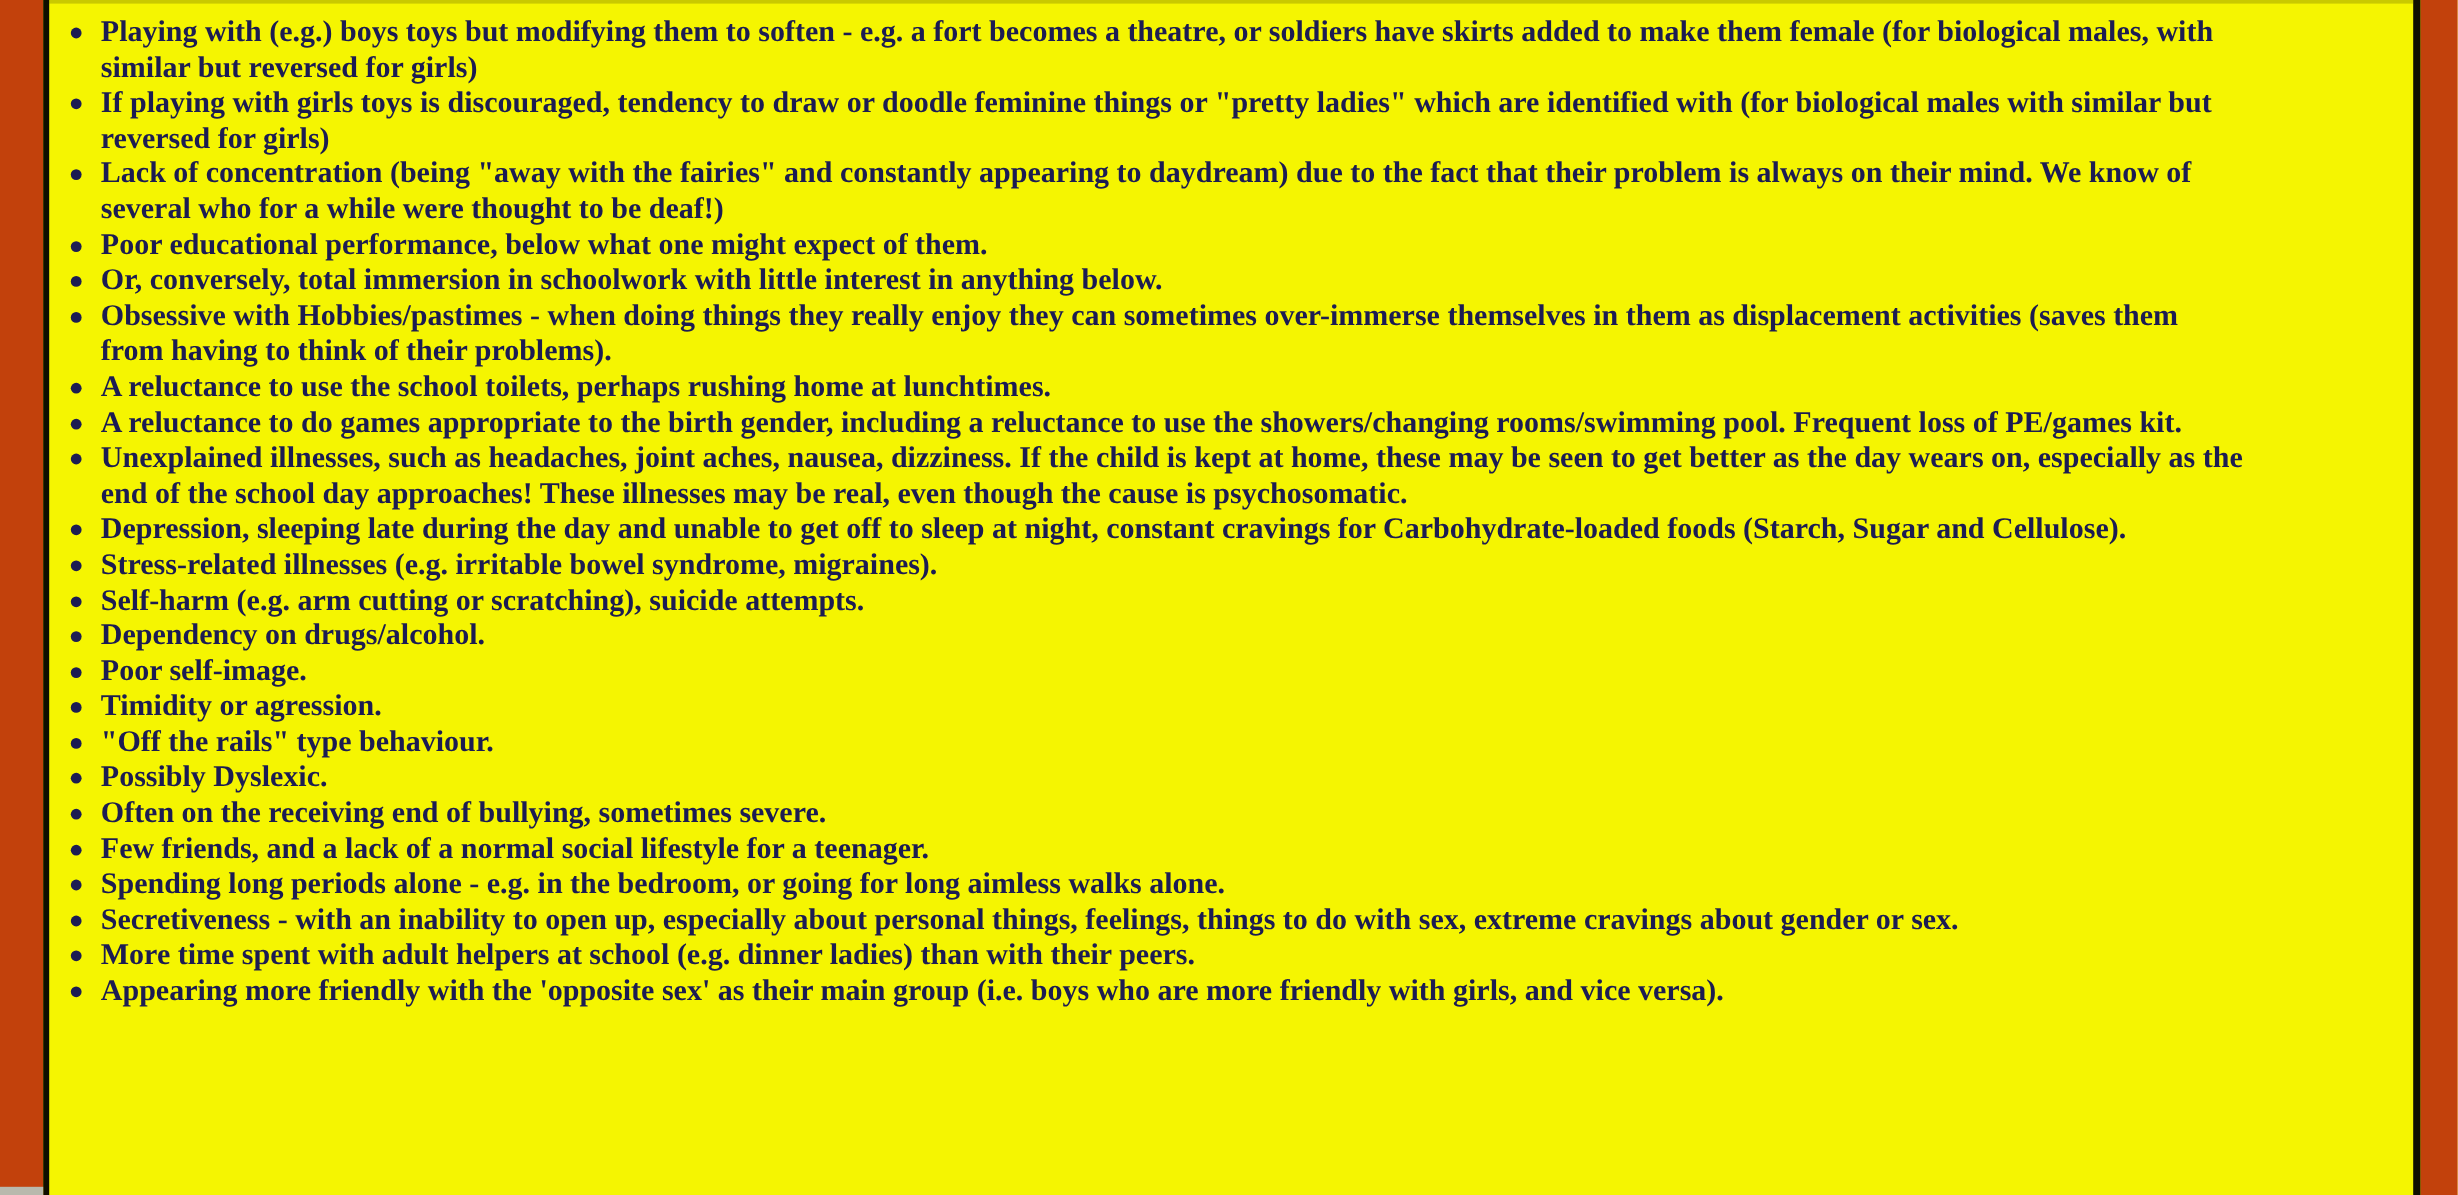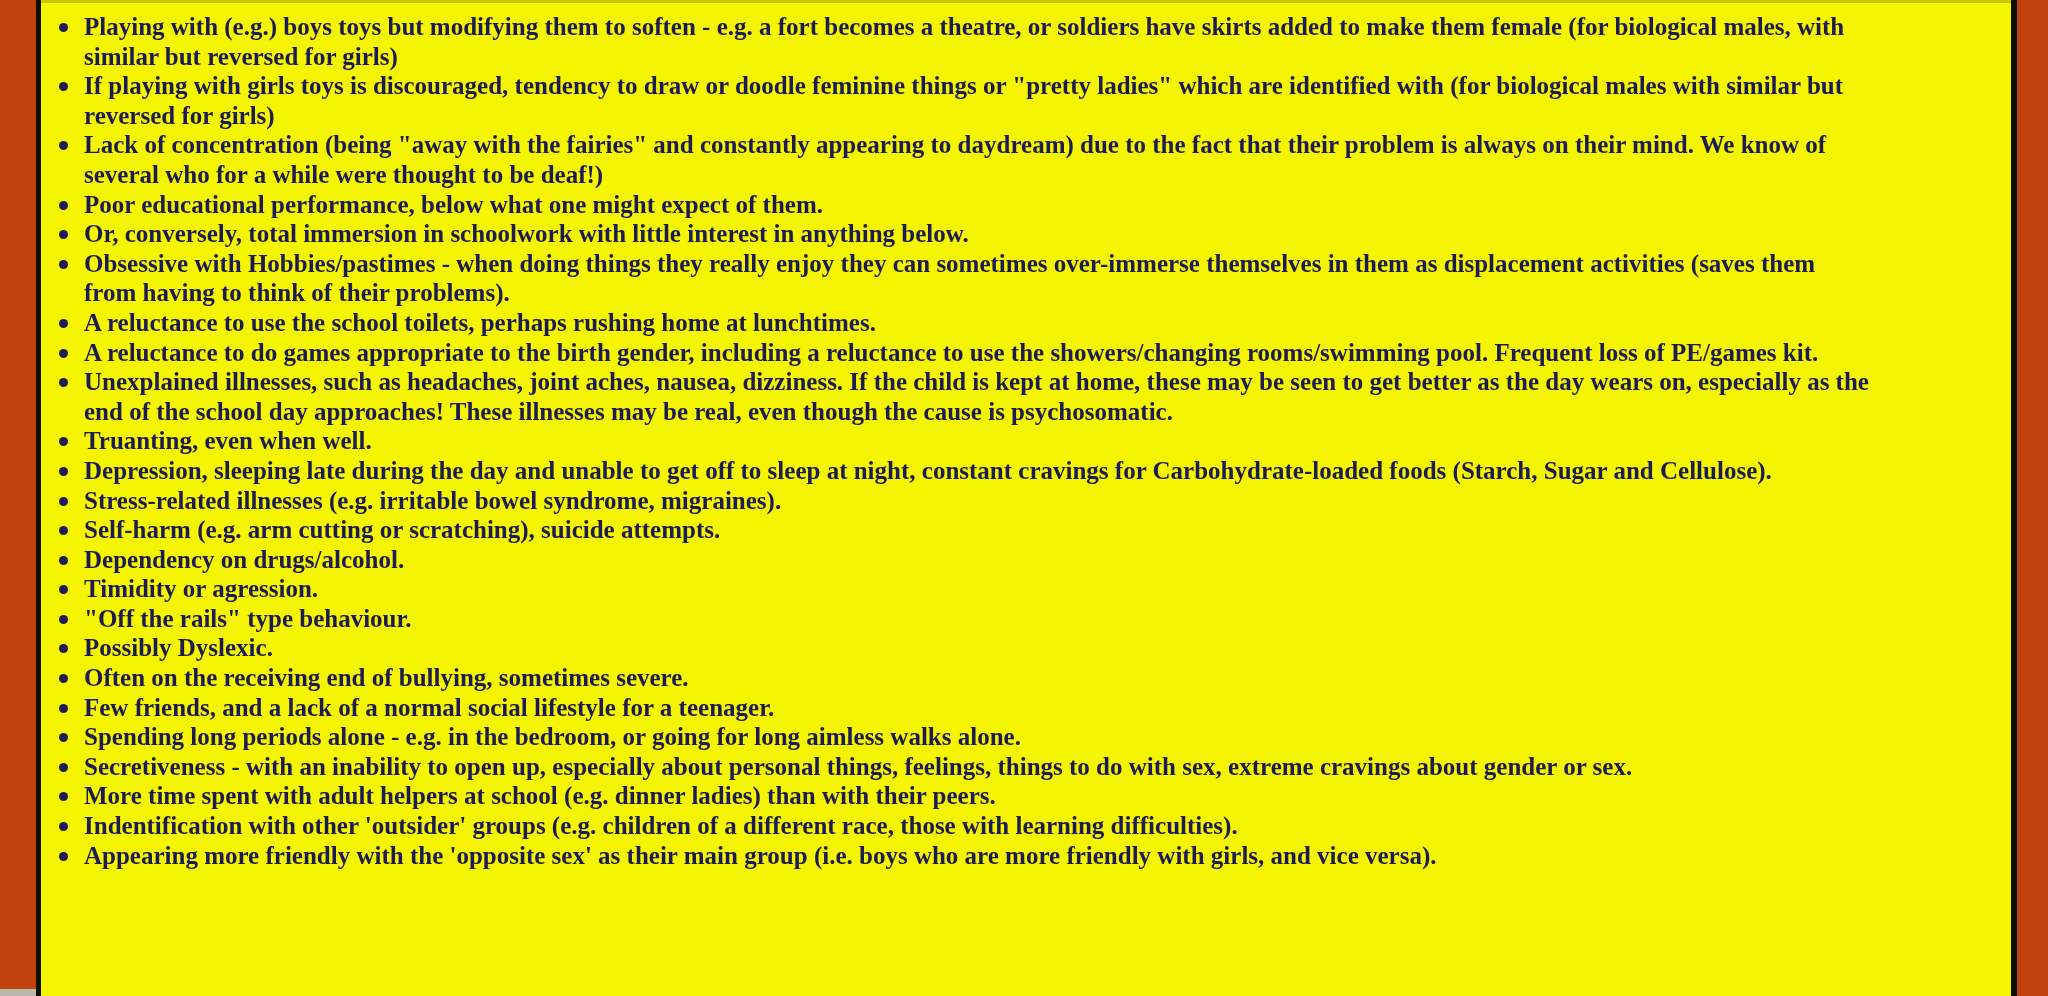--- a/index.html
+++ b/index.html
@@ -106,37 +106,37 @@
           <span class="bullet"></span>
           <div class="txt">A reluctance to do games appropriate to the birth gender, including a reluctance to use the showers/changing rooms/swimming pool. Frequent loss of PE/games kit.</div>
         </li>
       <li>
           <span class="bullet"></span>
           <div class="txt">Unexplained illnesses, such as headaches, joint aches, nausea, dizziness. If the child is kept at home, these may be seen to get better as the day wears on, especially as the
 end of the school day approaches! These illnesses may be real, even though the cause is psychosomatic.</div>
         </li>
       <li>
           <span class="bullet"></span>
-          <div class="txt">Truanting, even when well.</div>
-        </li>
-      <li>
-          <span class="bullet"></span>
           <div class="txt">Depression, sleeping late during the day and unable to get off to sleep at night, constant cravings for Carbohydrate-loaded foods (Starch, Sugar and Cellulose).</div>
         </li>
       <li>
           <span class="bullet"></span>
           <div class="txt">Stress-related illnesses (e.g. irritable bowel syndrome, migraines).</div>
         </li>
       <li>
           <span class="bullet"></span>
           <div class="txt">Self-harm (e.g. arm cutting or scratching), suicide attempts.</div>
         </li>
       <li>
           <span class="bullet"></span>
           <div class="txt">Dependency on drugs/alcohol.</div>
+        </li>
+      <li>
+          <span class="bullet"></span>
+          <div class="txt">Poor self-image.</div>
         </li>
       <li>
           <span class="bullet"></span>
           <div class="txt">Timidity or agression.</div>
         </li>
       <li>
           <span class="bullet"></span>
           <div class="txt">"Off the rails" type behaviour.</div>
         </li>
       <li>
@@ -158,22 +158,18 @@
       <li>
           <span class="bullet"></span>
           <div class="txt">Secretiveness - with an inability to open up, especially about personal things, feelings, things to do with sex, extreme cravings about gender or sex.</div>
         </li>
       <li>
           <span class="bullet"></span>
           <div class="txt">More time spent with adult helpers at school (e.g. dinner ladies) than with their peers.</div>
         </li>
       <li>
           <span class="bullet"></span>
-          <div class="txt">Indentification with other 'outsider' groups (e.g. children of a different race, those with learning difficulties).</div>
-        </li>
-      <li>
-          <span class="bullet"></span>
           <div class="txt">Appearing more friendly with the 'opposite sex' as their main group (i.e. boys who are more friendly with girls, and vice versa).</div>
         </li>
     </ul>
   </div>
   <div class="bottom-notch"></div>
 </div>
 
 </body></html>

